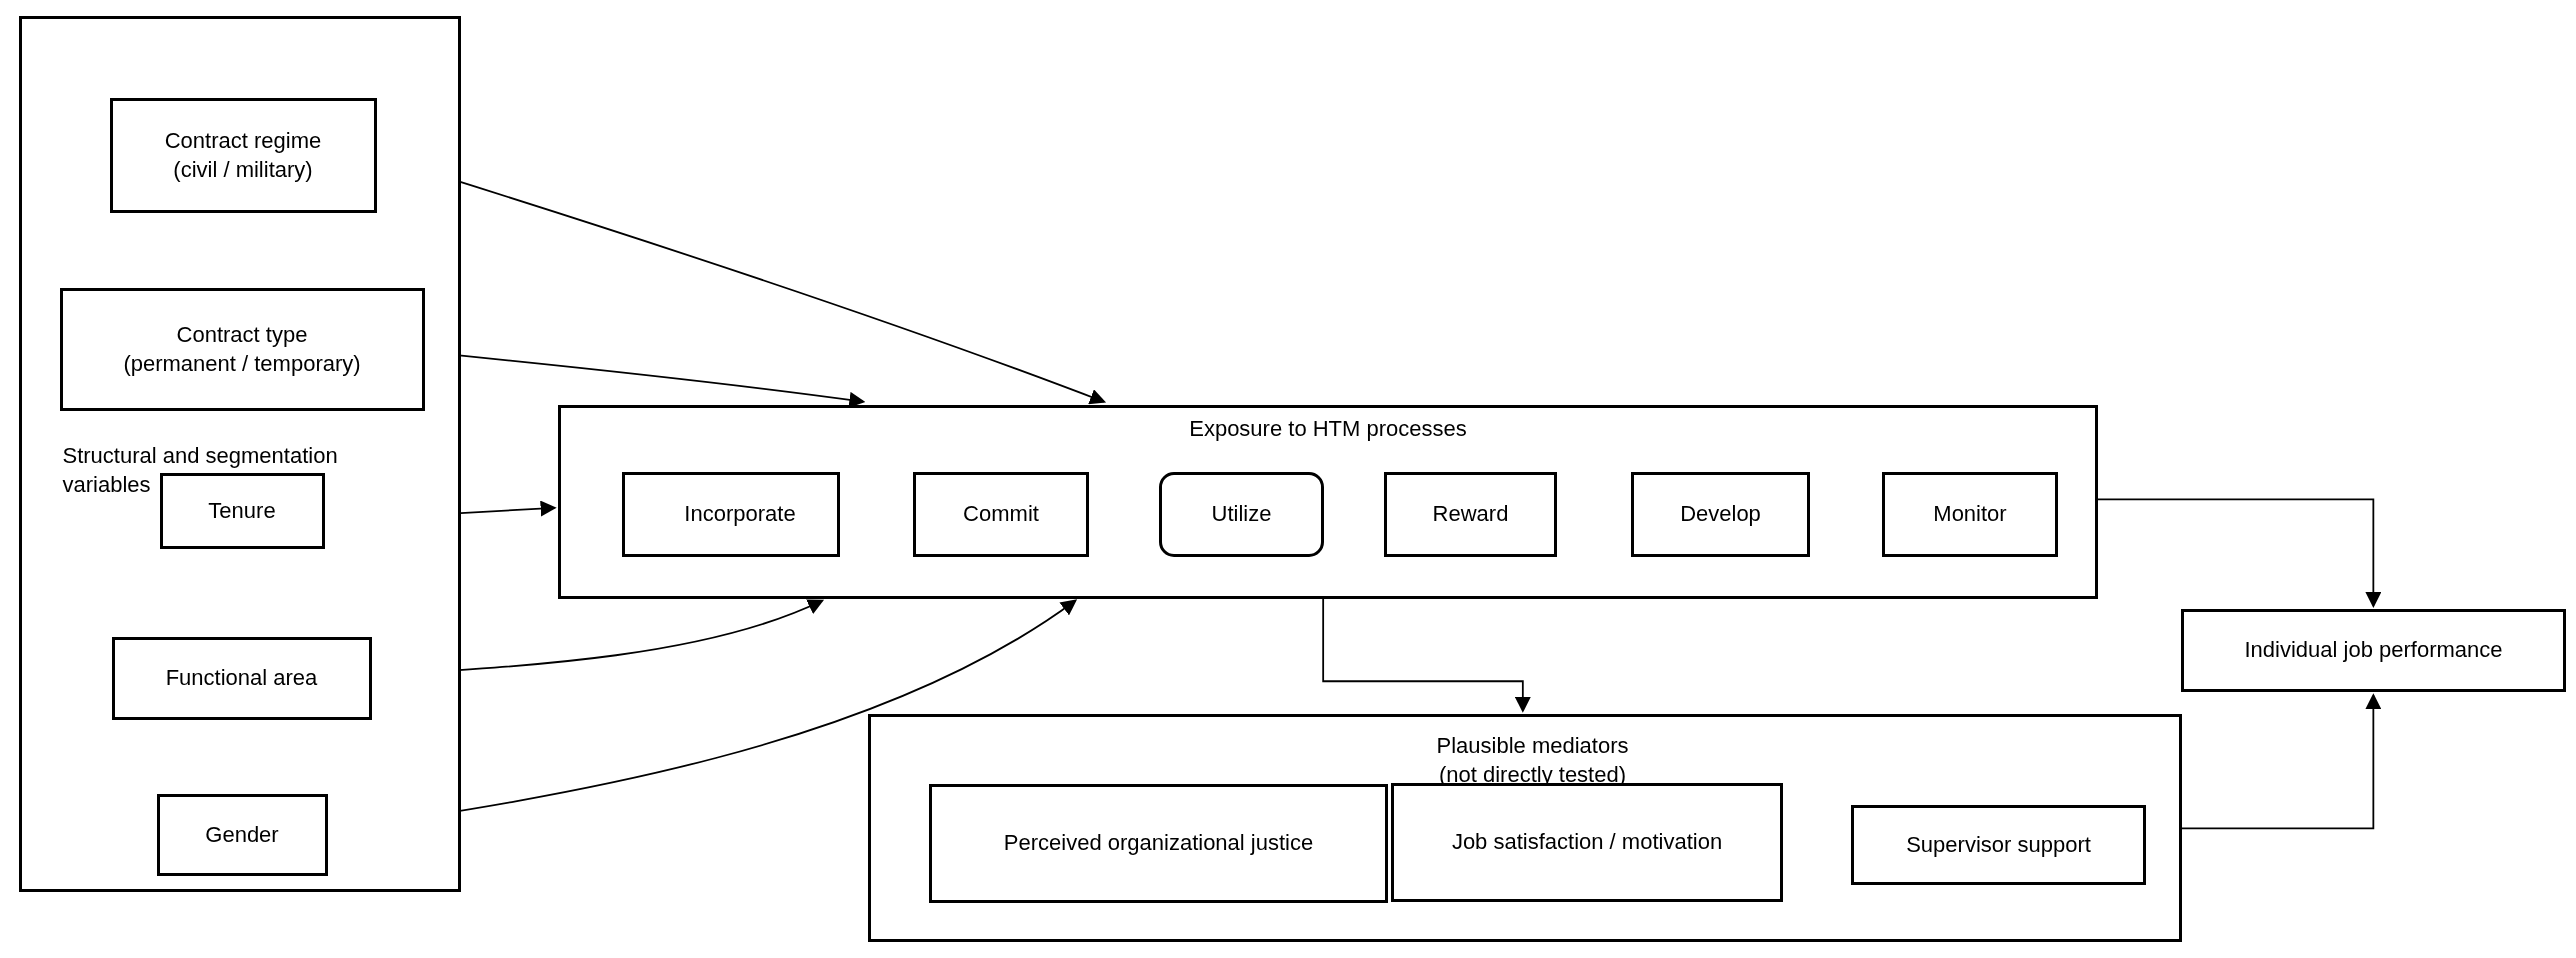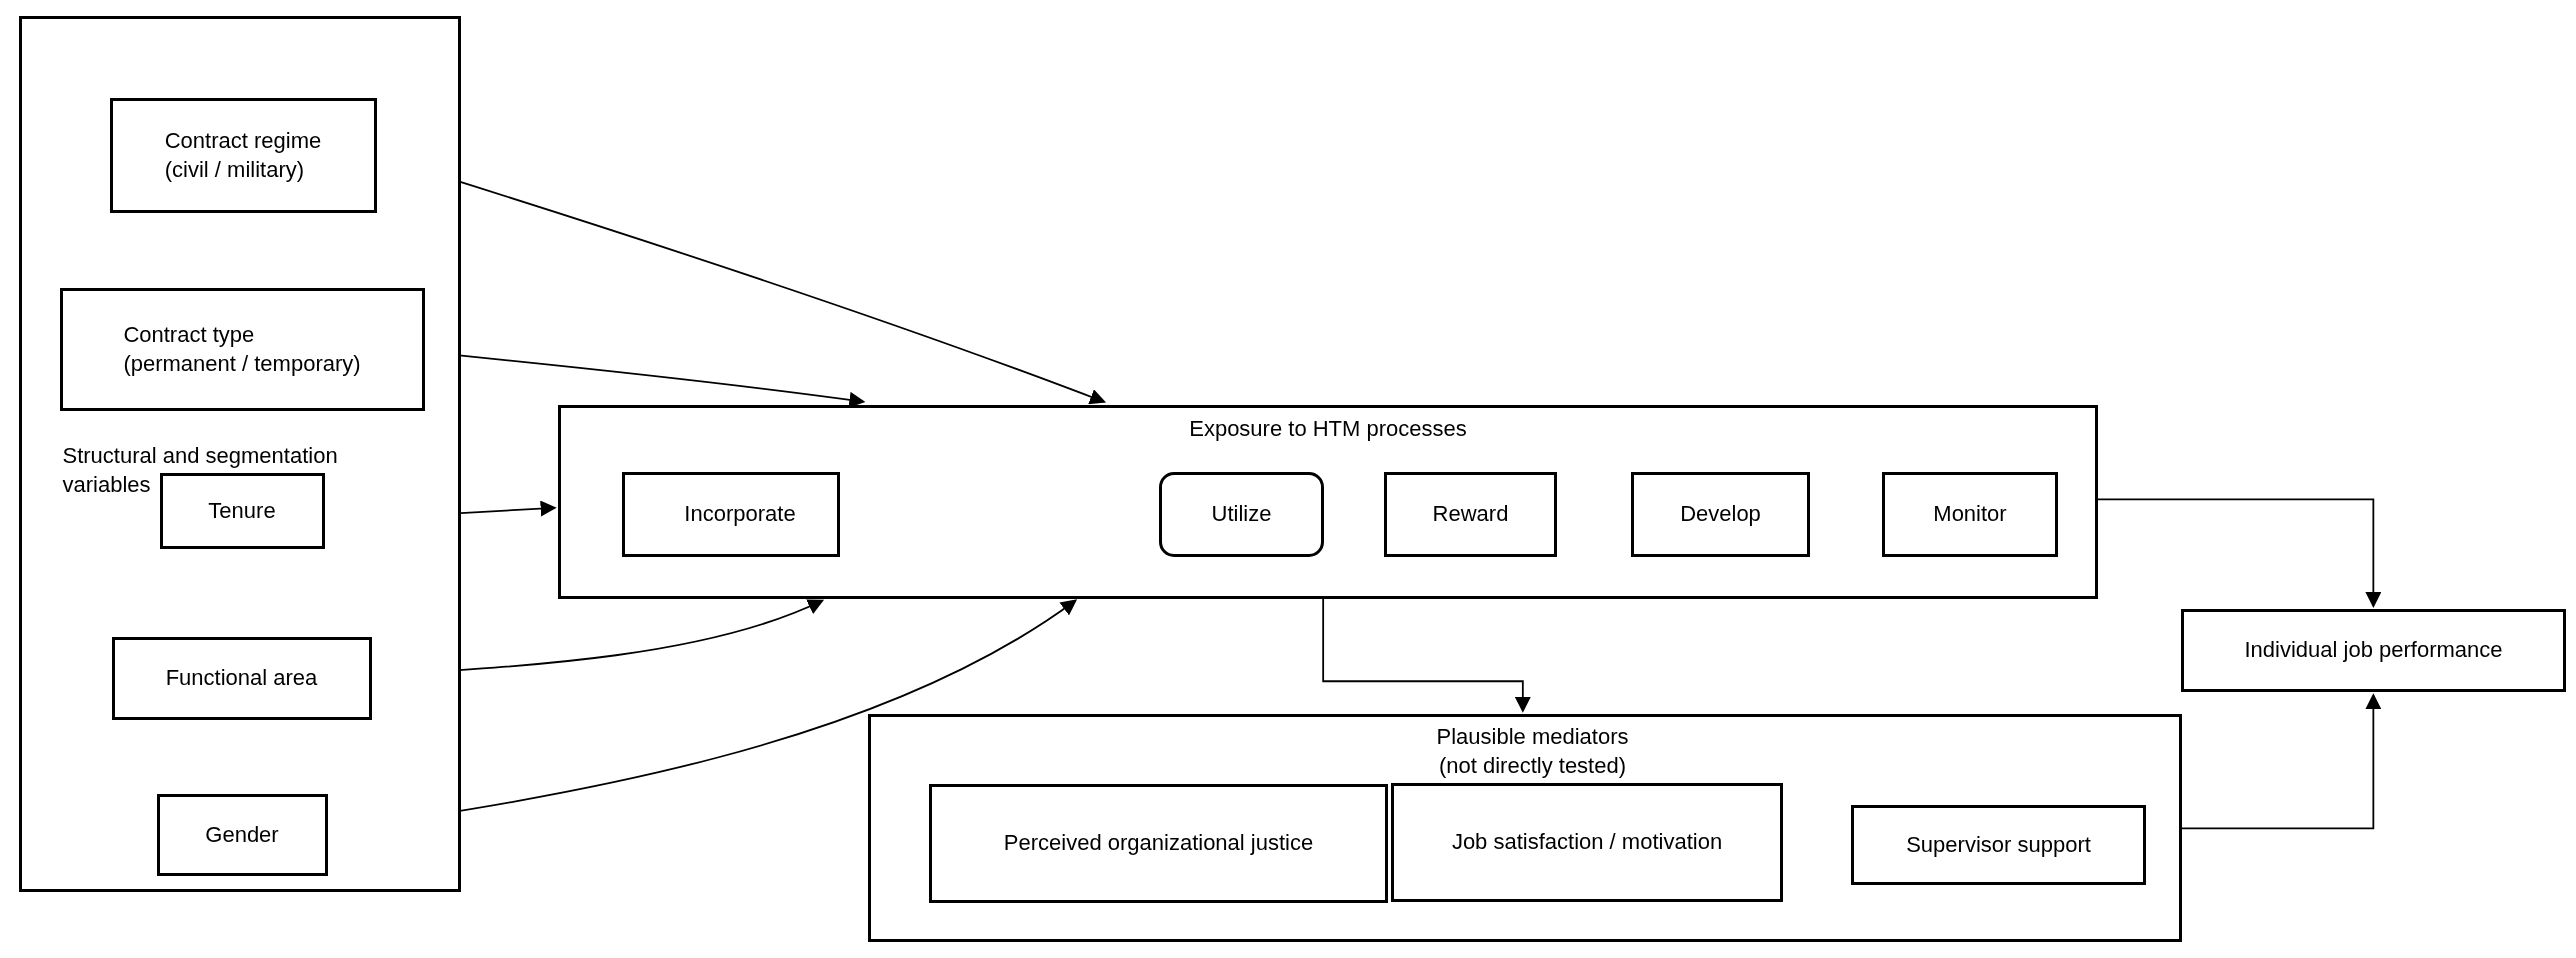--- a/index.html
+++ b/index.html
@@ -36,20 +36,21 @@
     background: #ffffff;
     z-index: 2;
   }
   .node {
     position: absolute;
     border: 3px solid #000000;
     background: #ffffff;
     display: flex;
     align-items: center;
     justify-content: center;
+    text-align: center;
     font-size: 22px;
     line-height: 1.3;
     z-index: 3;
     padding: 2.4px 6px;
   }
   .panel-title {
     position: absolute;
     left: 0;
     width: 100%;
     text-align: center;
@@ -117,36 +118,39 @@
       <span>Gender</span>
     </div>
   </div>
 
   <div class="panel" style="left:558px; top:405px; width:1540px; height:194px;">
     <div class="panel-title" style="top:7.2px;">Exposure to HTM processes</div>
 
     <div class="node" style="left:61px; top:64px; width:218px; height:85px;padding-left:24px;">
       <span>Incorporate</span>
     </div>
+    <div class="node" style="left:352px; top:64px; width:176px; height:85px;">
+      <span>Commit</span>
+    </div>
     <div class="node" style="left:598px; top:64px; width:165px; height:85px;border-radius:15px;">
       <span>Utilize</span>
     </div>
     <div class="node" style="left:823px; top:64px; width:173px; height:85px;">
       <span>Reward</span>
     </div>
     <div class="node" style="left:1070px; top:64px; width:179px; height:85px;">
       <span>Develop</span>
     </div>
     <div class="node" style="left:1321px; top:64px; width:176px; height:85px;">
       <span>Monitor</span>
     </div>
   </div>
 
   <div class="panel" style="left:868px; top:714px; width:1314px; height:228px;">
-    <div class="panel-title" style="top:6px;padding-left:15px;">
+    <div class="panel-title" style="top:15px;padding-left:15px;">
       <span class="label-line" style="display:block;">Plausible mediators</span>
       <span class="label-line" style="display:block;">(not directly tested)</span>
     </div>
 
     <div class="node" style="left:58px; top:67px; width:459px; height:119px;">
       <span>Perceived organizational justice</span>
     </div>
     <div class="node" style="left:520px; top:66px; width:392px; height:119px;">
       <span>Job satisfaction / motivation</span>
     </div>

